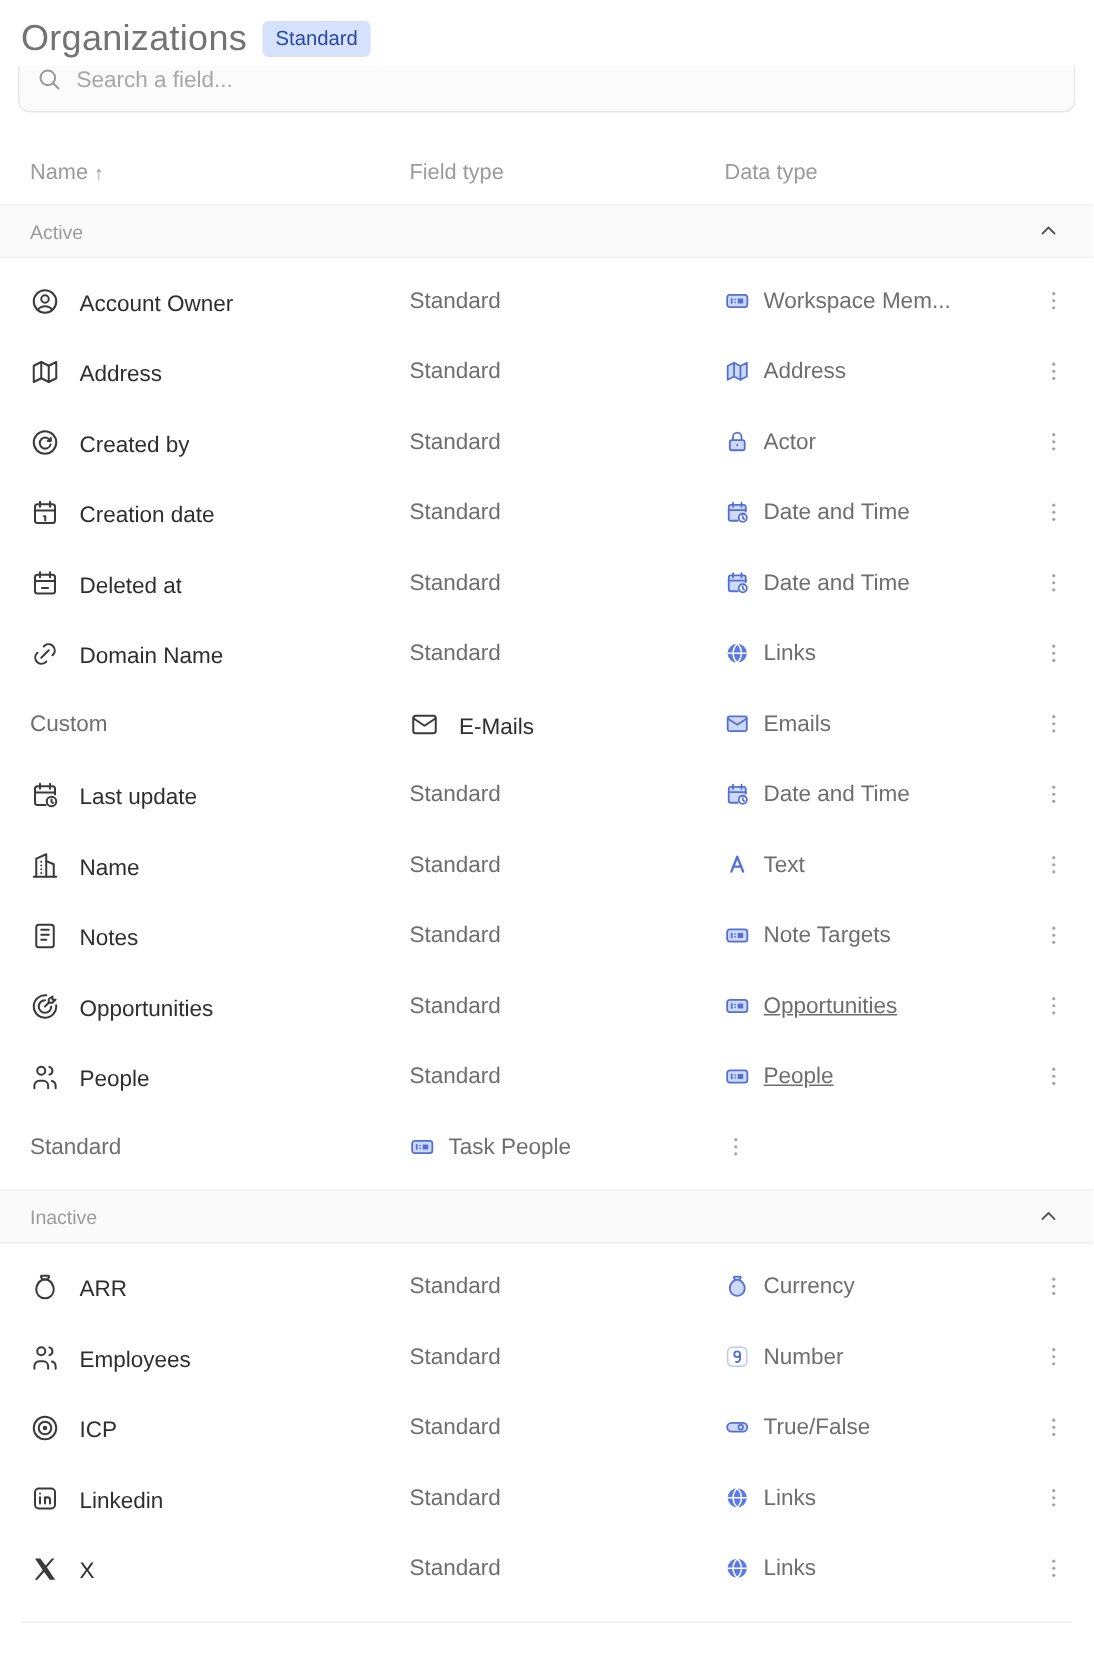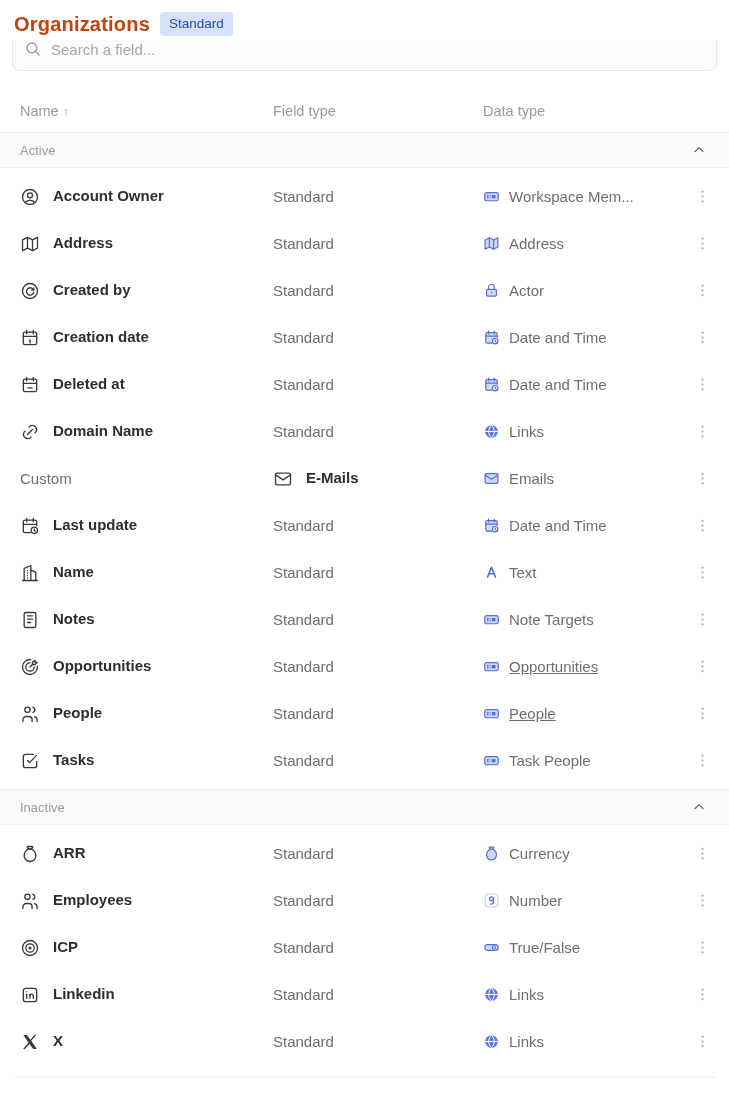--- a/index.html
+++ b/index.html
@@ -1,20 +1,20 @@
 <!DOCTYPE html>
 <html><head>
 <meta charset="utf-8">
 <style>
   * { box-sizing: border-box; margin: 0; padding: 0; }
   html,body { width:729px; height:1102px; background:#fff; overflow:hidden;
     font-family:"Liberation Sans", sans-serif; color:#2e2e2e; }
 
   .titlebar { display:flex; align-items:center; gap:10px; padding:12px 14px 4px 14px; }
-  .page-title { font-size:20px; font-weight:700; color:#c2410c; letter-spacing:.2px; }
+  .page-title { font-size:24px; font-weight:400; color:#737373; letter-spacing:.2px; }
   .badge { background:#d6e1fb; color:#2a48a6; font-size:13.5px; font-weight:500;
     padding:4px 9px; border-radius:4px; line-height:1.2; }
 
   .search-clip { position:relative; margin:0 12px; height:33px; overflow:hidden; }
   .search-box { position:absolute; top:-13px; left:0; right:0; height:44px;
     border:1px solid #e7e7e7; border-radius:8px; background:#fbfbfb;
     display:flex; align-items:center; gap:9px; padding:0 11px; }
   .search-box input { border:none; outline:none; background:transparent; flex:1;
     font-size:15px; color:#444; font-family:"Liberation Sans", sans-serif; }
   .search-box input::placeholder { color:#a7a7a7; }
@@ -30,21 +30,21 @@
   .section-header { height:36px; background:#fafafa; border-top:1px solid #f0f0f0;
     border-bottom:1px solid #f0f0f0; display:flex; align-items:center;
     justify-content:space-between; padding:0 22px 0 20px; cursor:pointer;text-align:center; }
   .section-label { color:#9b9b9b; font-size:13px; }
   .icn-chevron { width:16px; height:16px; color:#555; }
 
   .rows { padding:5px 14px; }
   .row { display:grid; grid-template-columns:253px 210px 1fr 26px; align-items:center;
     height:47px; }
   .cell { padding-left:6px; min-width:0; }
-  .name-cell { display:flex; align-items:flex-start; gap:13px;font-weight:bold; }
+  .name-cell { display:flex; align-items:flex-end; gap:13px; }
   .icn-row { width:20px; height:20px; color:#3a3a3a; }
   .field-name { font-size:15px; color:#2e2e2e; white-space:nowrap; overflow:hidden;
     text-overflow:ellipsis; }
   .field-type { font-size:15px; color:#6e6e6e; }
   .dt-cell { display:flex; align-items:flex-start; gap:9px; min-width:0; }
   .icn-data { width:17px; height:17px; color:#5470d6; }
   .dt-label { font-size:15px; color:#6e6e6e; white-space:nowrap; overflow:hidden;
     text-overflow:ellipsis; }
   .dt-link { text-decoration:underline; cursor:pointer; }
   .menu-btn { width:26px; height:30px; display:flex; align-items:center; justify-content:center;
@@ -506,29 +506,20 @@
           <span class="icn icn-dots">
             <svg viewBox="0 0 24 24" fill="none" stroke="currentColor" stroke-width="1.6" stroke-linecap="round" stroke-linejoin="round">
               <circle cx="12" cy="5.3" r="1.5" fill="currentColor" stroke="none"></circle>
               <circle cx="12" cy="12" r="1.5" fill="currentColor" stroke="none"></circle>
               <circle cx="12" cy="18.7" r="1.5" fill="currentColor" stroke="none"></circle>
             </svg>
           </span>
         </button>
       </div>
       <div class="row">
-        <div class="cell name-cell">
-          <span class="icn icn-row">
-            <svg viewBox="0 0 24 24" fill="none" stroke="currentColor" stroke-width="1.6" stroke-linecap="round" stroke-linejoin="round">
-              <path d="M9 11.5l2.5 2.5 8-8.5"></path>
-              <path d="M20 12.5V17a3 3 0 0 1-3 3H7a3 3 0 0 1-3-3V7a3 3 0 0 1 3-3h9"></path>
-            </svg>
-          </span>
-          <span class="field-name">Tasks</span>
-        </div>
         <div class="cell field-type">Standard</div>
         <div class="cell dt-cell">
           <span class="icn icn-data">
             <svg viewBox="0 0 24 24" fill="none" stroke="currentColor" stroke-width="1.7" stroke-linecap="round" stroke-linejoin="round">
               <rect x="2.5" y="6.5" width="19" height="11.5" rx="2.5" fill="#cdd9f7"></rect>
               <path d="M6.8 10.2v4"></path>
               <path d="M9.9 10.9h.01"></path>
               <path d="M9.9 13.5h.01"></path>
               <rect x="12.4" y="9.8" width="5.2" height="4.8" rx=".6" fill="currentColor" stroke="none"></rect>
             </svg>

